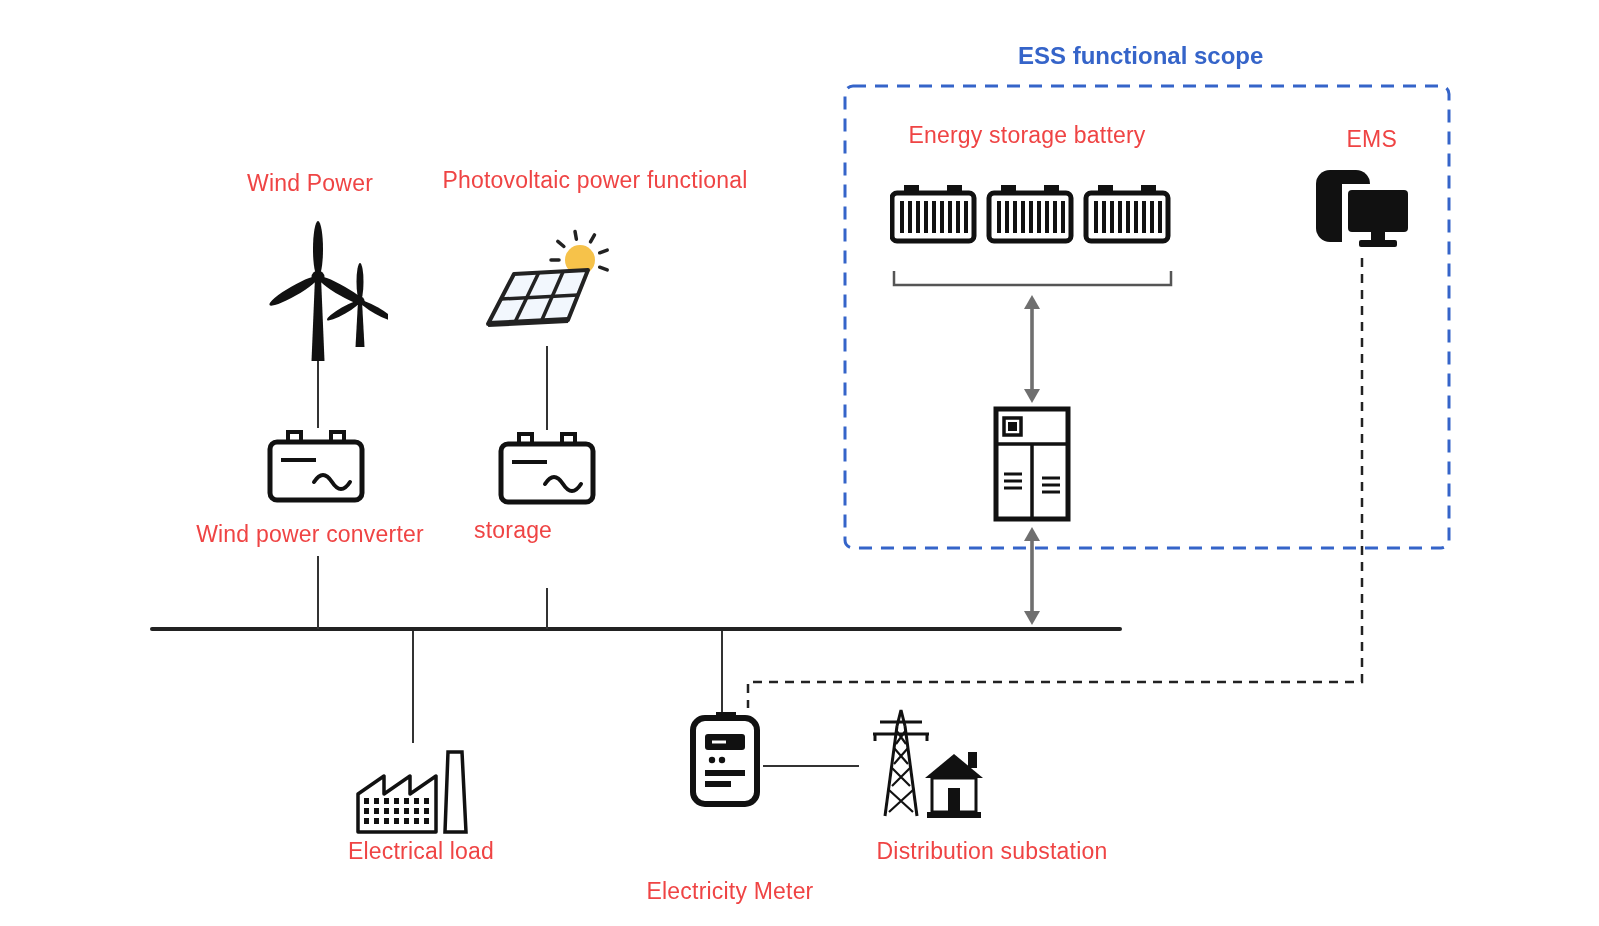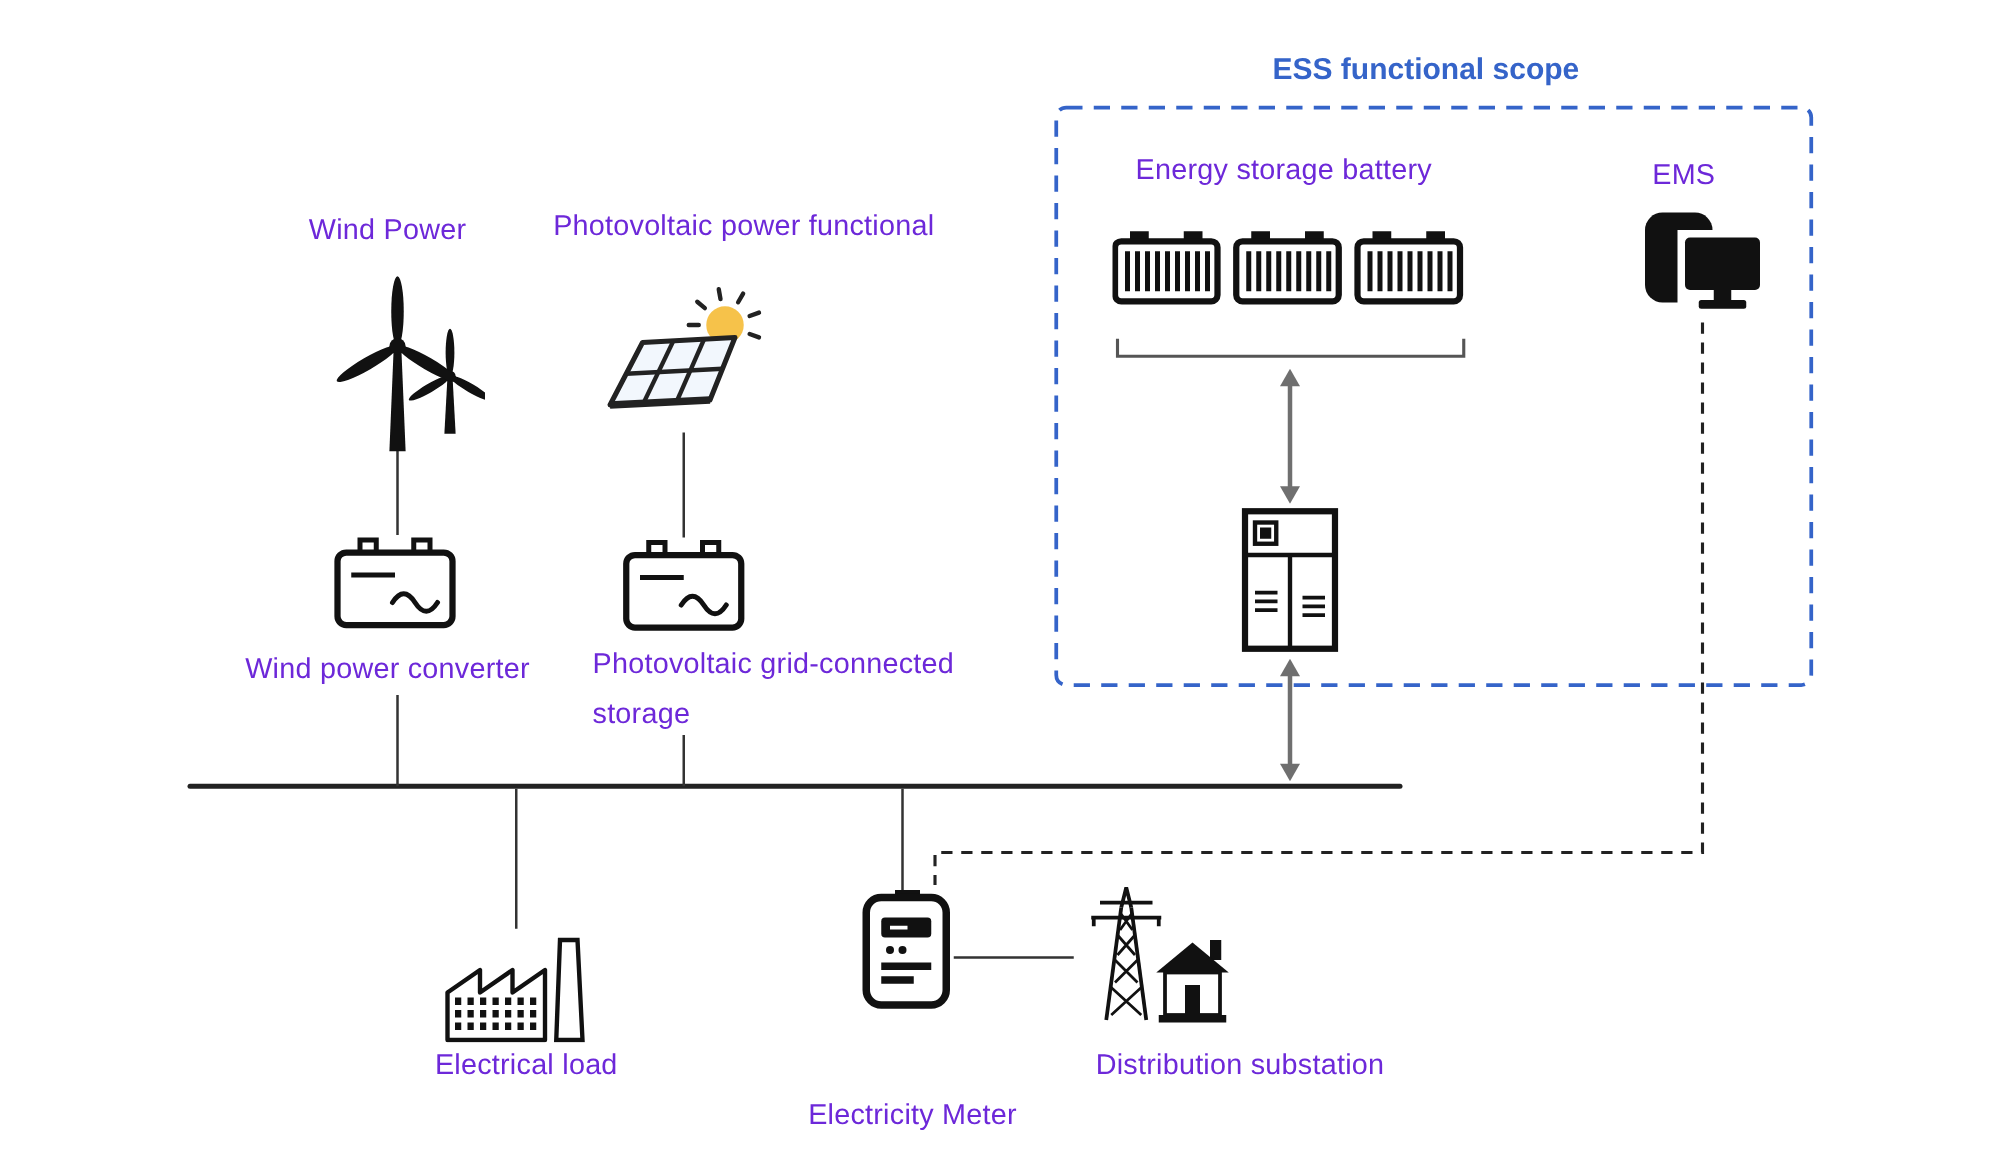--- a/index.html
+++ b/index.html
@@ -1,19 +1,19 @@
 <!DOCTYPE html>
 <html style="--accent: #3564c9; --line: #333333; --arrow: #6f6f6f;"><head>
 <meta charset="utf-8">
 <style>
   :root { --accent:#3564c9; --line:#333333; --arrow:#6f6f6f; }
   * { margin:0; padding:0; box-sizing:border-box; }
   body { background:#ffffff; font-family:"Liberation Sans", sans-serif; }
   .canvas { position:relative; width:1599px; height:926px; background:#ffffff; overflow:hidden; }
-  .label { position:absolute; font-size:23px; color:#6d28d9; font-weight:500;
+  .label { position:absolute; font-size:23px; color:#ef4444; font-weight:500;
            text-align:center; letter-spacing:0.2px; }
   .label.left { text-align:left; }
   .title { position:absolute; font-size:24px; font-weight:600; color:var(--accent); text-align:left; }
   .vline { position:absolute; width:2px; background:var(--line); }
   .hline { position:absolute; height:2px; background:var(--line); }
   .bus { position:absolute; height:4px; background:#222222; border-radius:2px; }
   .icon { position:absolute; }
   .overlay { position:absolute; left:0; top:0; pointer-events:none; }
   .ess-border { stroke:var(--accent); }
   svg { display:block; }
@@ -30,27 +30,26 @@
 
   <div class="title" style="left:1018px; top:42px; width:300px;">ESS functional scope</div>
 
   <div class="label" style="left:220px; top:170px; width:180px;">Wind Power</div>
 
   <div class="label" style="left:415px; top:167px; width:360px;">Photovoltaic power functional</div>
 
   <div class="label" style="left:160px; top:521px; width:300px;">Wind power converter</div>
 
   <div class="label left" style="left:474px; top:510px; width:340px; line-height:40px;">
-    <span style="display:block;">Photovoltaic grid-connected</span>
     <span style="display:block;">storage</span>
   </div>
 
   <div class="label" style="left:877px; top:122px; width:300px;">Energy storage battery</div>
 
-  <div class="label" style="left:1297px; top:126px; width:100px;">EMS</div>
+  <div class="label" style="left:1297px; top:126px; width:100px;text-align:right;">EMS</div>
 
 
   <div class="label" style="left:321px; top:838px; width:200px;">Electrical load</div>
 
   <div class="label" style="left:630px; top:878px; width:200px;">Electricity Meter</div>
 
   <div class="label" style="left:862px; top:838px; width:260px;">Distribution substation</div>
 
   <div class="bus" style="left:150px; top:627px; width:972px;"></div>
 

